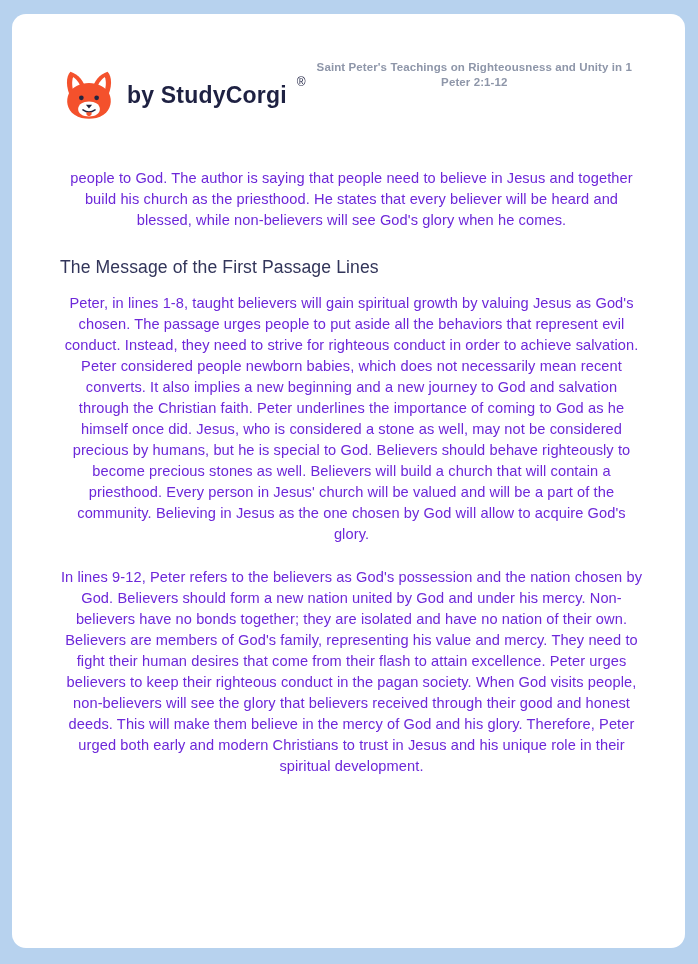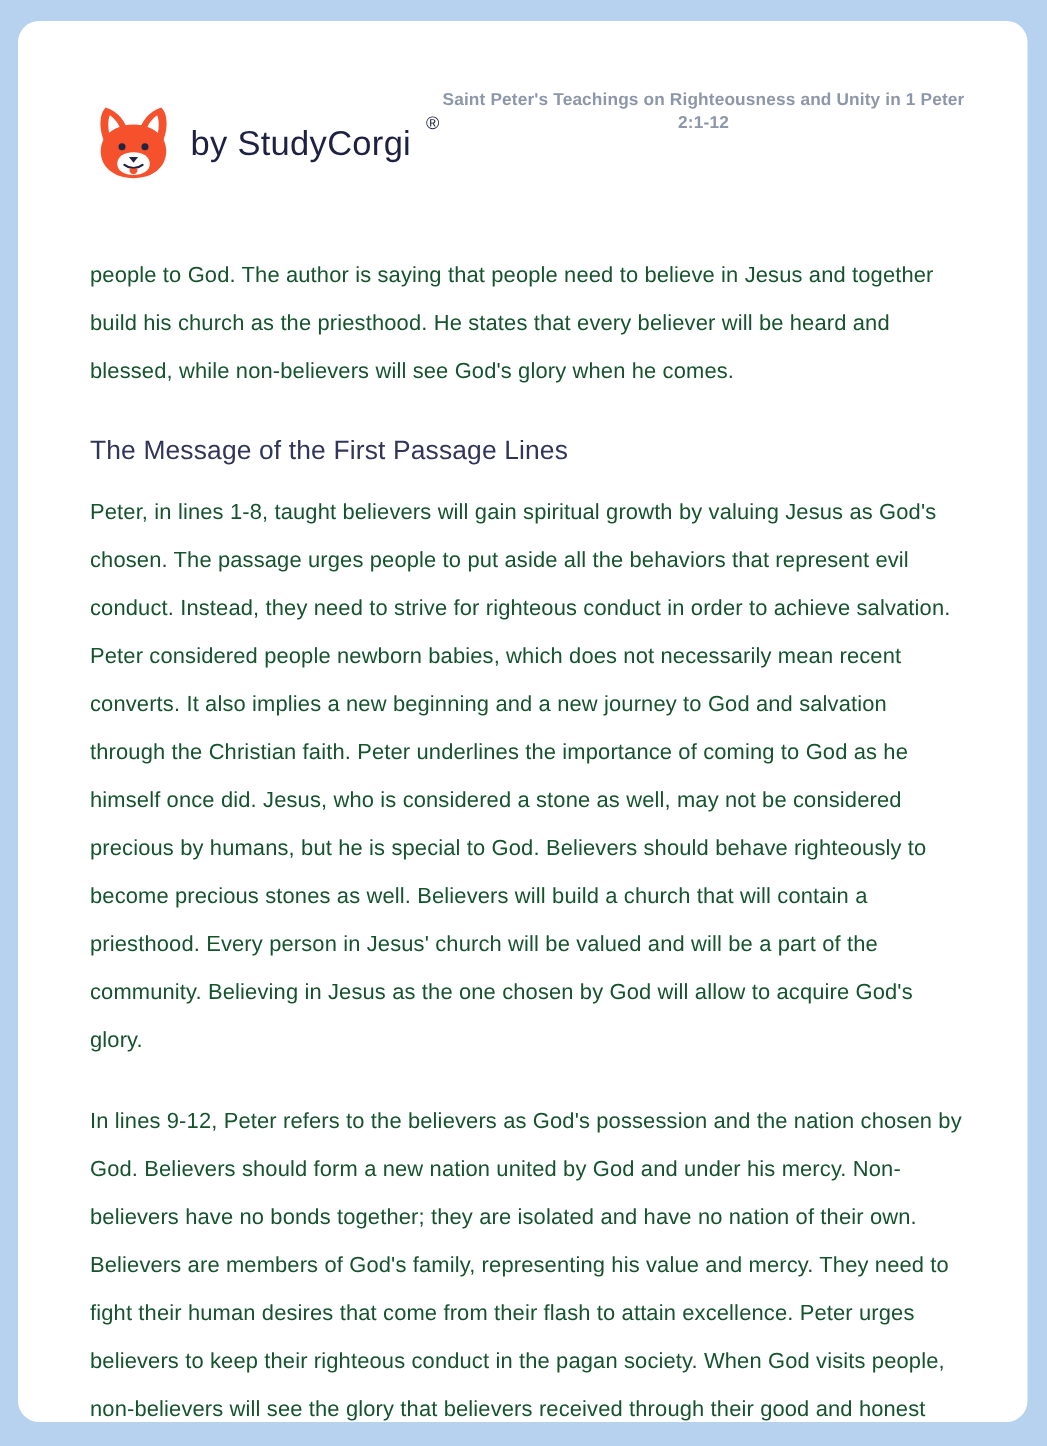--- a/index.html
+++ b/index.html
@@ -33,21 +33,21 @@
   .logo {
     display: flex;
     align-items: center;
     gap: 9px;
     cursor: pointer;
   }
   .logo-icon { width: 58px; height: 58px; display: inline-block; }
   .logo-icon svg { width: 100%; height: 100%; display: block; }
   .logo-text {
     font-size: 23px;
-    font-weight: normal;
+    font-weight: bold;
     color: #1e2142;
     letter-spacing: 0.2px;
     white-space: nowrap;
   }
   .logo-reg {
     font-size: 12px;
     color: #1e2142;
     align-self: flex-start;
     margin-top: 9px;
     margin-left: 1px;
@@ -66,25 +66,26 @@
     margin-bottom: 4px;
     letter-spacing: 0.1px;
   }
   .doc-url {
     overflow-wrap: anywhere;
     cursor: pointer;
   }
   .content { width: 100%; }
   .para {
     font-size: 14.6px;
-    line-height: 32px;
-    color: #14532d;
+    line-height: 21px;
+    color: #6d28d9;
     letter-spacing: 0.1px;
     margin-bottom: 22px;
     max-width: 583px;
+    text-align: center;
   }
   .heading {
     font-size: 17.6px;
     font-weight: normal;
     color: #32355a;
     letter-spacing: 0.1px;
     margin: 26px 0 15px;
   }
 </style>
 </head>

